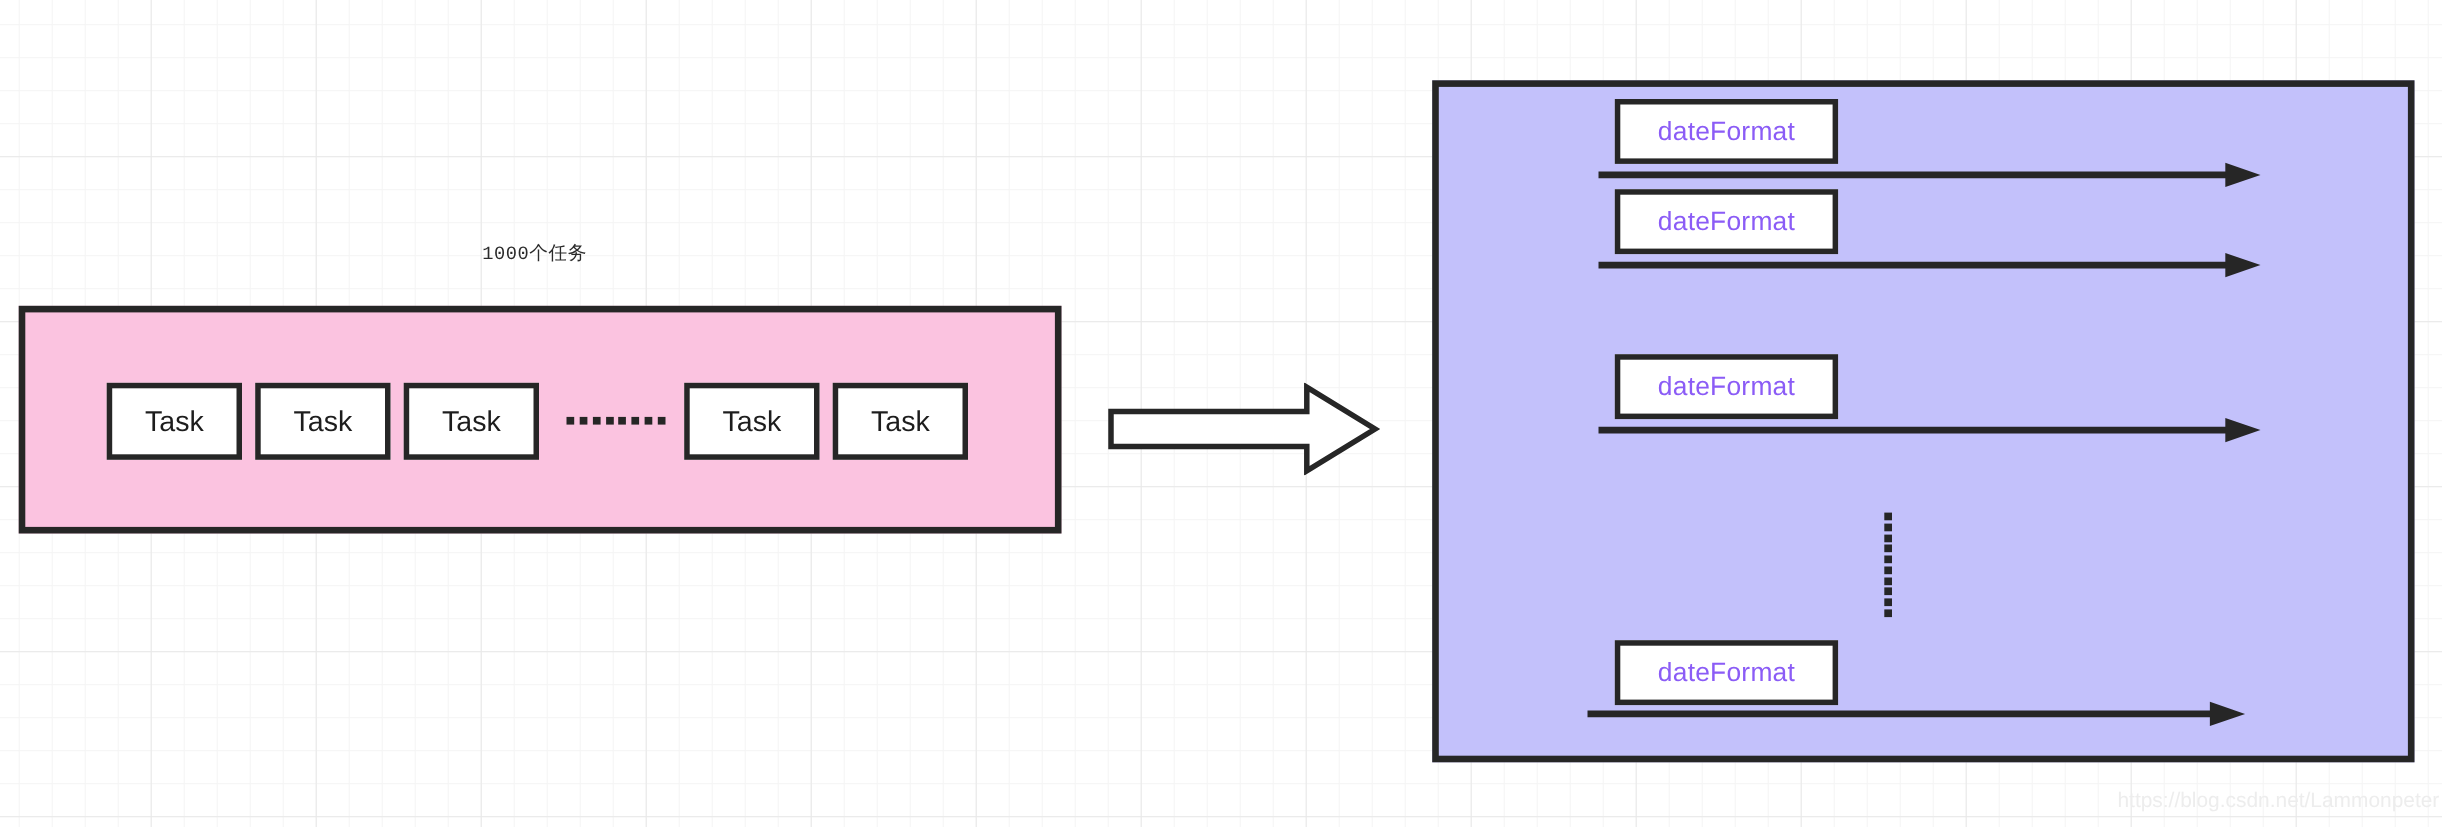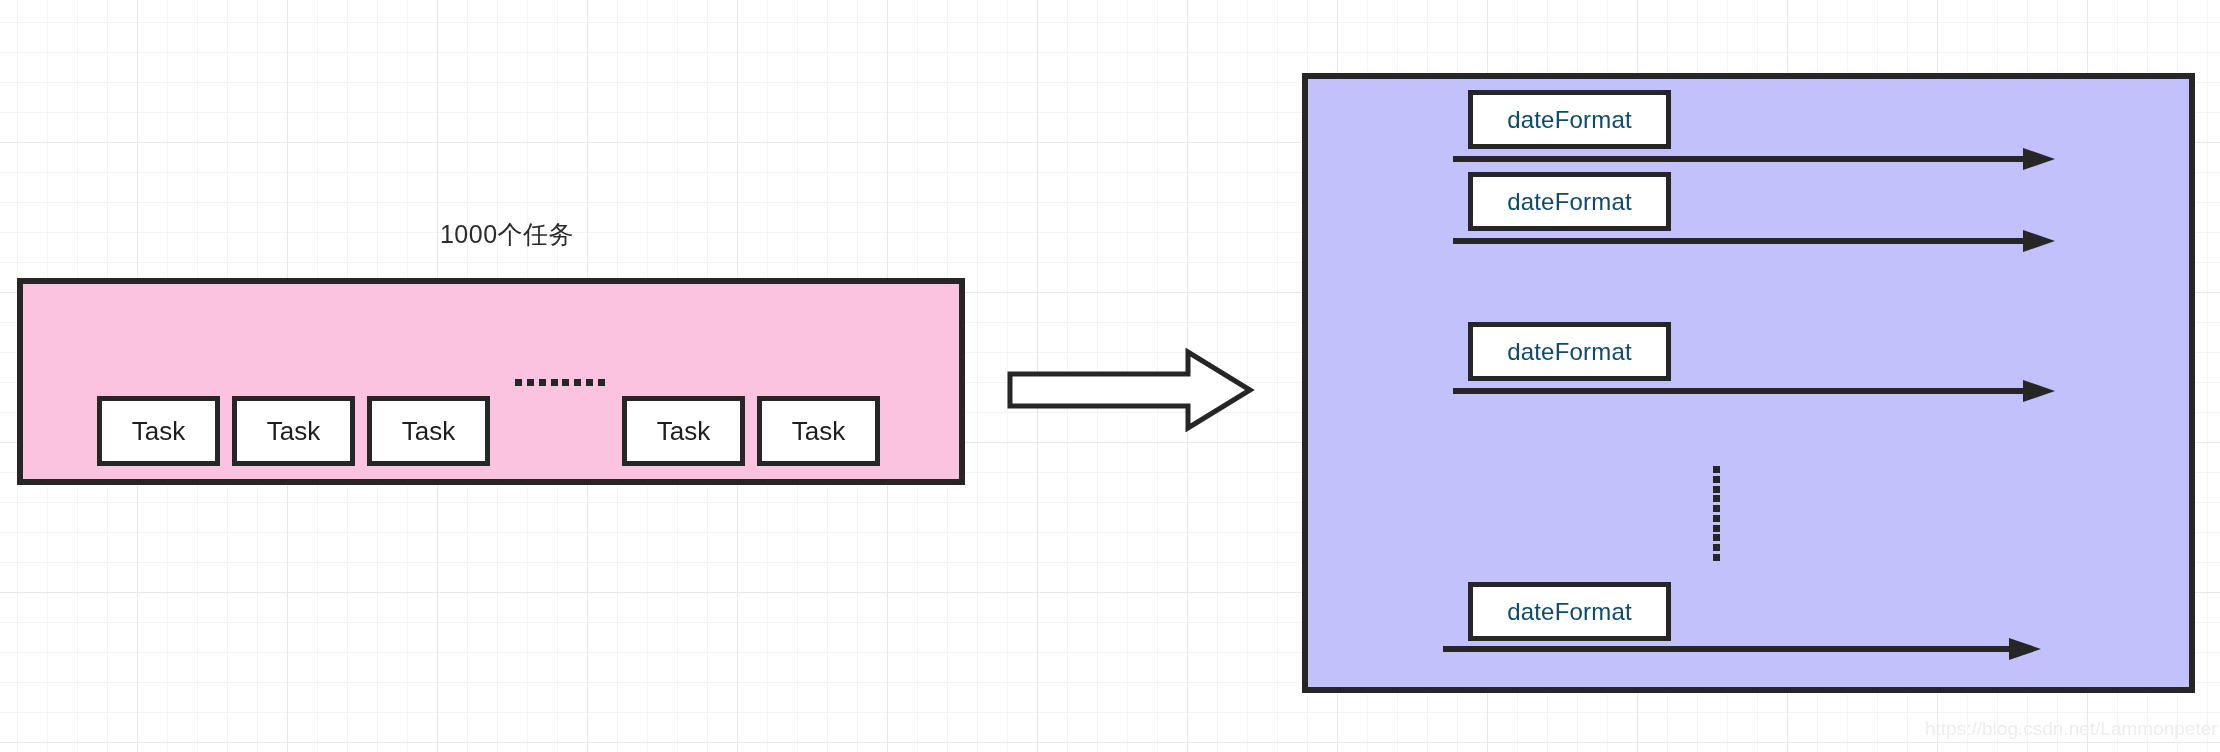--- a/index.html
+++ b/index.html
@@ -30,28 +30,29 @@
       30px 30px;
     background-position: -13px -8px, -13px -8px, -13px -8px, -13px -8px;
     overflow: hidden;
   }
 
   
   .abs { position: absolute; }
 
   
   #queue-label {
-    left: 397px;
+    left: 376px;
     top: 218px;
     width: 220px;
     text-align: center;
-    font-size: 25px;
+    font-size: 17px;
     color: #2b2b2b;
     letter-spacing: .5px;
     white-space: nowrap;
+    font-family: Liberation Mono, monospace;
   }
 
   #task-queue-box {
     left: 17px;
     top: 278px;
     width: 948px;
     height: 207px;
     background: #fbc3e0;
     border: 6px solid #262626;
     box-sizing: border-box;
@@ -63,21 +64,20 @@
     width: 123px;
     height: 70px;
     background: #ffffff;
     border: 5px solid #262626;
     box-sizing: border-box;
     display: flex;
     align-items: center;
     justify-content: center;
     font-size: 26px;
     color: #1d1d1d;
-    margin-top: 48px;
   }
 
   #task-ellipsis {
     left: 515px;
     top: 372px;
     width: 90px;
     height: 20px;
     display: flex;
     align-items: center;
     justify-content: space-between;
@@ -112,21 +112,21 @@
     position: absolute;
     width: 203px;
     height: 59px;
     background: #ffffff;
     border: 5px solid #262626;
     box-sizing: border-box;
     display: flex;
     align-items: center;
     justify-content: center;
     font-size: 24px;
-    color: #0c4a6e;
+    color: #8b5cf6;
     letter-spacing: .2px;
   }
 
   .thread-line { position: absolute; height: 26px; }
 
   #pool-vertical-dots {
     left: 1712px;
     top: 466px;
     width: 9px;
     height: 95px;

